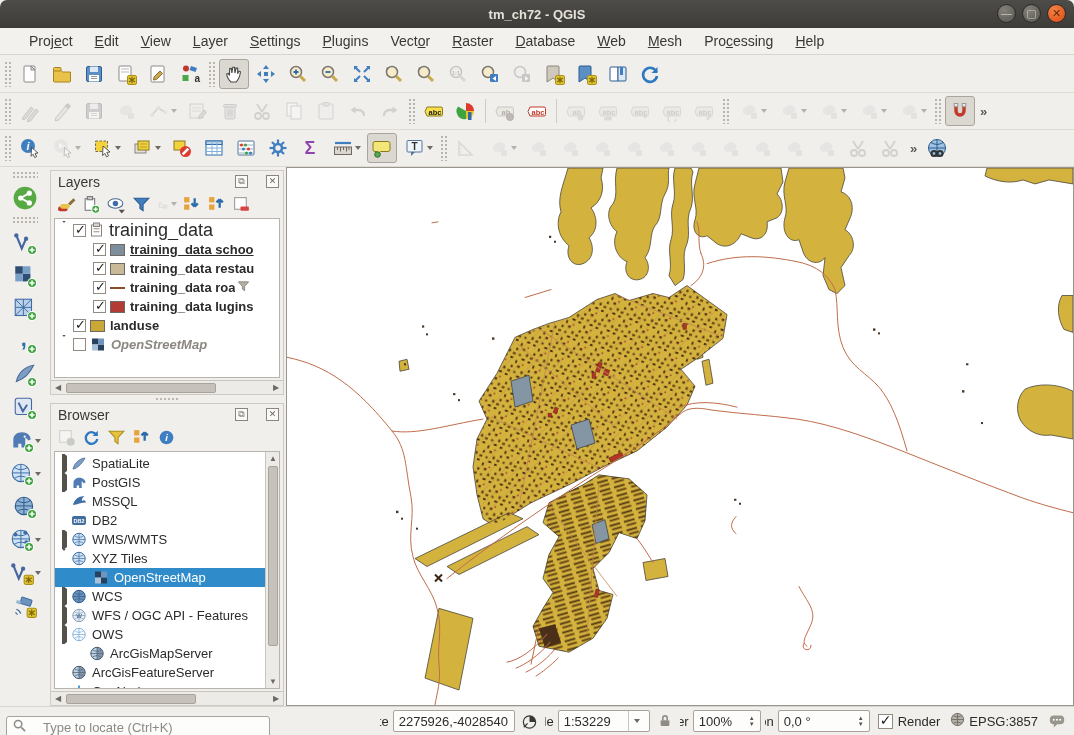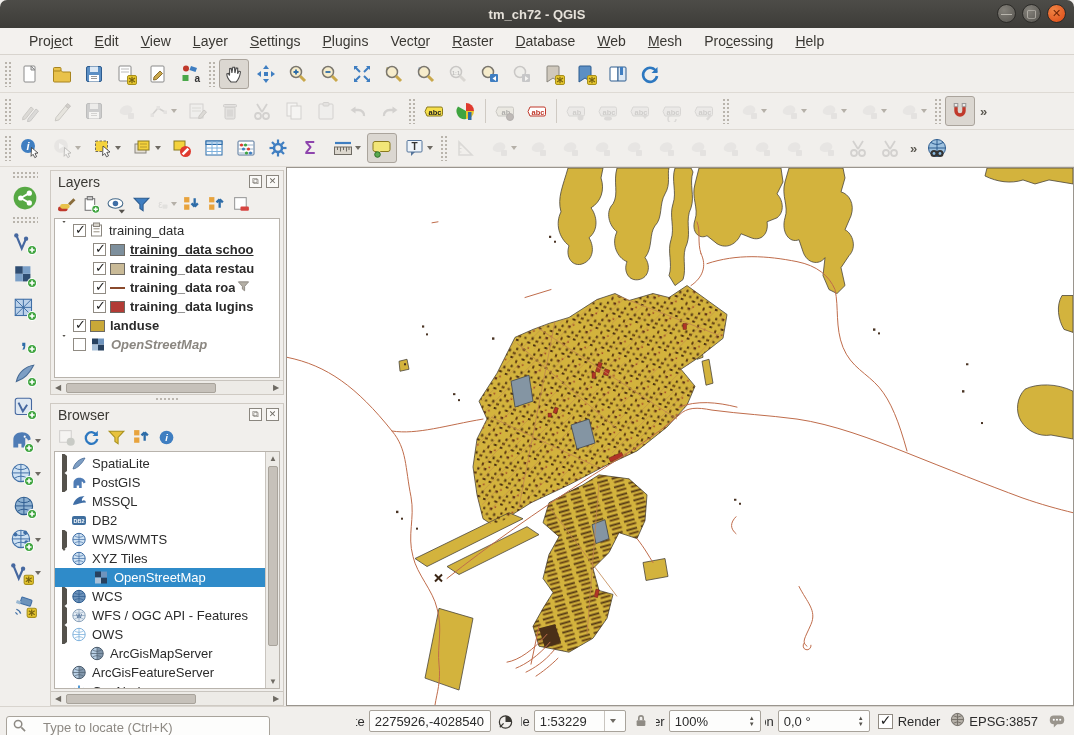--- a/index.html
+++ b/index.html
@@ -37,21 +37,21 @@
   
   .main { flex:1 1 auto; display:flex; min-height:0; }
   .left-strip { width:50px; background:#f1efec; display:flex; flex-direction:column; align-items:center; padding-top:2px; flex:0 0 auto; }
   .ls-handle { width:26px; height:7px; margin:2px 0 3px;
     background-image:radial-gradient(circle,#b9b4ac 1px,transparent 1.2px); background-size:4px 4px; }
   .lsbtn { width:34px; height:33px; display:flex; align-items:center; justify-content:center; }
   .lsbtn .caret { margin-left:0px; }
 
   .docks { width:236px; display:flex; flex-direction:column; padding:3px 2px 0 0; flex:0 0 auto; }
   .panel { background:#f1efec; border:1px solid #cfcac3; display:flex; flex-direction:column; min-height:0; }
-  .panel-hdr { height:21px; display:flex; align-items:center; padding:0 4px 0 7px; }
+  .panel-hdr { height:21px; display:flex; align-items:center; padding:0 4px 0 7px;gap:14px; }
   .panel-title { font-size:14px; color:#3a3833; flex:1; }
   .panel-btn { width:13px; height:13px; margin-left:4px; border:1px solid #8a867f; color:#6e6a63; font-size:9px; line-height:11px; text-align:center; background:#fbfaf8; }
   .panel-tools { height:24px; display:flex; align-items:center; gap:3px; padding:0 4px; }
   .ptool { width:22px; height:20px; display:flex; align-items:center; justify-content:center; }
   .ptool.dis svg{ opacity:.35; filter:grayscale(.9); }
   .tree-wrap { flex:1; background:#fff; border:1px solid #b8b3ac; margin:2px 3px 2px 3px; position:relative; overflow:hidden; display:flex; }
   .tree { flex:1; padding-top:2px; overflow:hidden; }
   .trow { height:19px; display:flex; align-items:center; white-space:nowrap; overflow:hidden; }
   .trow .exp { width:14px; text-align:center; flex:0 0 auto; }
   .exp-d { width:0;height:0;border-left:4px solid transparent;border-right:4px solid transparent;border-top:5px solid #55524c; margin:auto;}
@@ -905,21 +905,21 @@
           <div class="tree" id="layerstree">
               <div class="trow" style="padding-left: 2px;">
                 <span class="exp"><span class="exp-d"></span></span>
                 <span class="cbx on"></span>
                 <span style="margin-right:5px"><svg width="14" height="15" viewBox="0 0 14 15">
                     <rect x="1.5" y="3" width="10" height="11" fill="#fff" stroke="#8a867f"></rect>
                     <rect x="3.5" y="1" width="6" height="3.5" fill="#d8d4cc" stroke="#8a867f"></rect>
                     <rect x="3.5" y="6" width="6" height="1.4" fill="#b5b0a6"></rect>
                     <rect x="3.5" y="9" width="6" height="1.4" fill="#b5b0a6"></rect>
                   </svg></span>
-                <span style="font-size:13px">training_data</span>
+                <span style="font-size:18px">training_data</span>
               </div>
               <div class="trow" style="padding-left: 22px;">
                 <span class="exp"></span>
                 <span class="cbx on"></span>
                 <span class="swatch" style="background:#7d8f9c"></span>
                 <span class="lyr-label ul">training_data schoo</span>
               </div>
               <div class="trow" style="padding-left: 22px;">
                 <span class="exp"></span>
                 <span class="cbx on"></span>
@@ -1313,21 +1313,21 @@
           <span class="caret"></span>
         </span>
     </div>
     <span class="ptool">
       <svg width="16" height="16" viewBox="0 0 22 22">
           <rect x="5" y="10" width="12" height="8" rx="1.5" fill="#8f8b84"></rect>
           <path d="M8,10 v-3 a3,3 0 0 1 6,0 v3" stroke="#8f8b84" stroke-width="2.2" fill="none"></path>
         </svg>
     </span>
     <span class="clip-label">Magnifier</span>
-    <div class="sbox" style="width:92px;">
+    <div class="sbox" style="width:68px;">
       <span class="val">100%</span>
       <span class="spinbtns">
           <span>▲</span>
           <span>▼</span>
         </span>
     </div>
     <span class="clip-label">Rotation</span>
     <div class="sbox" style="width:92px;">
       <span class="val">0,0 °</span>
       <span class="spinbtns">

